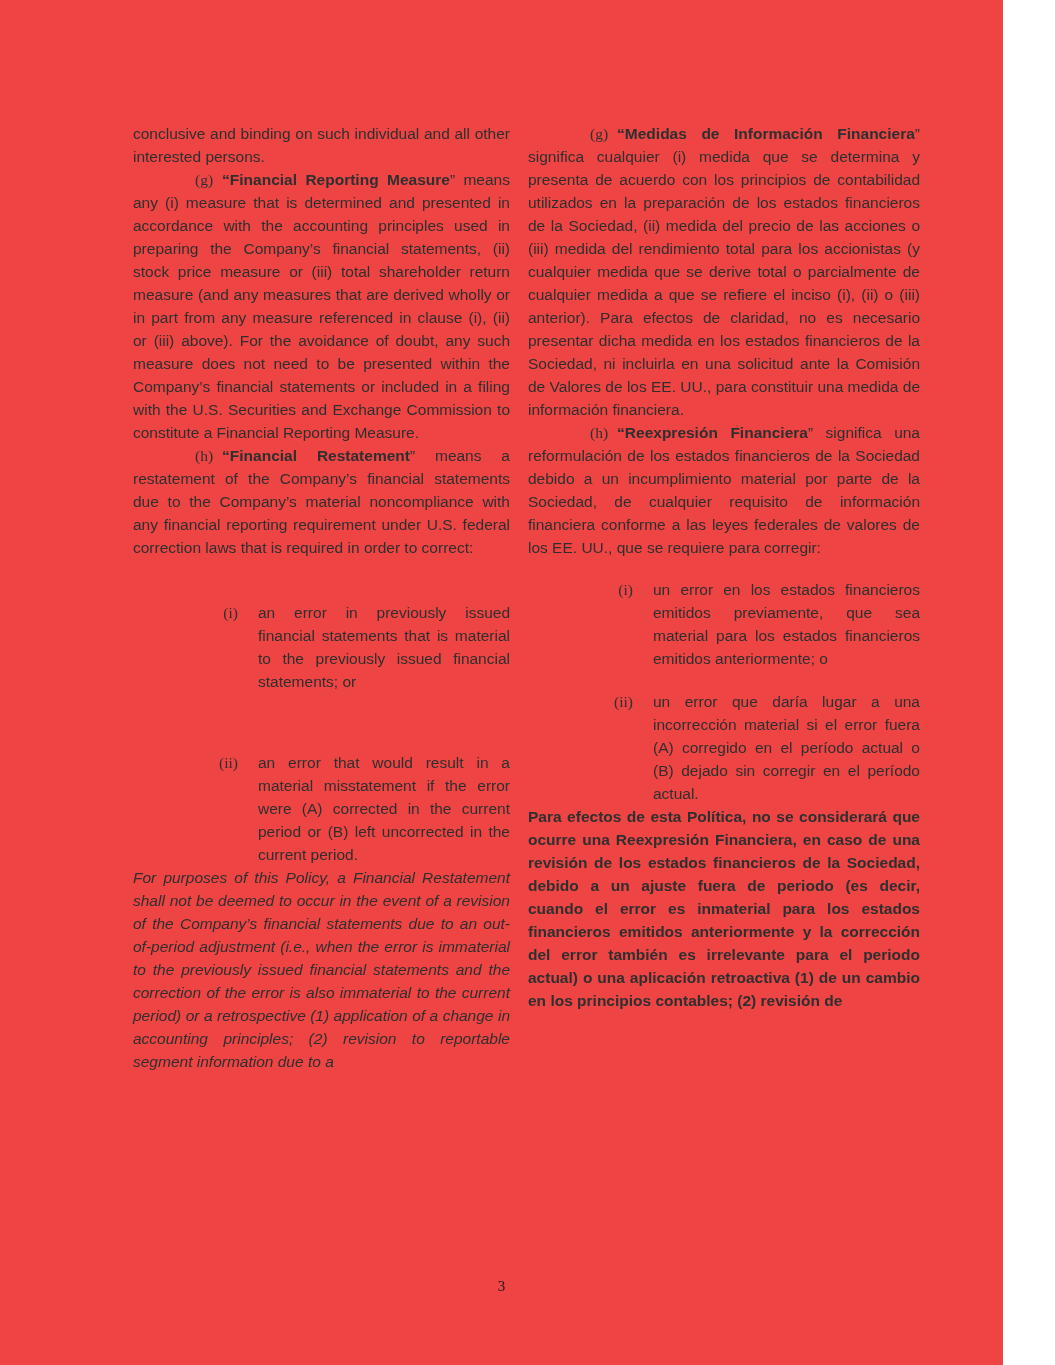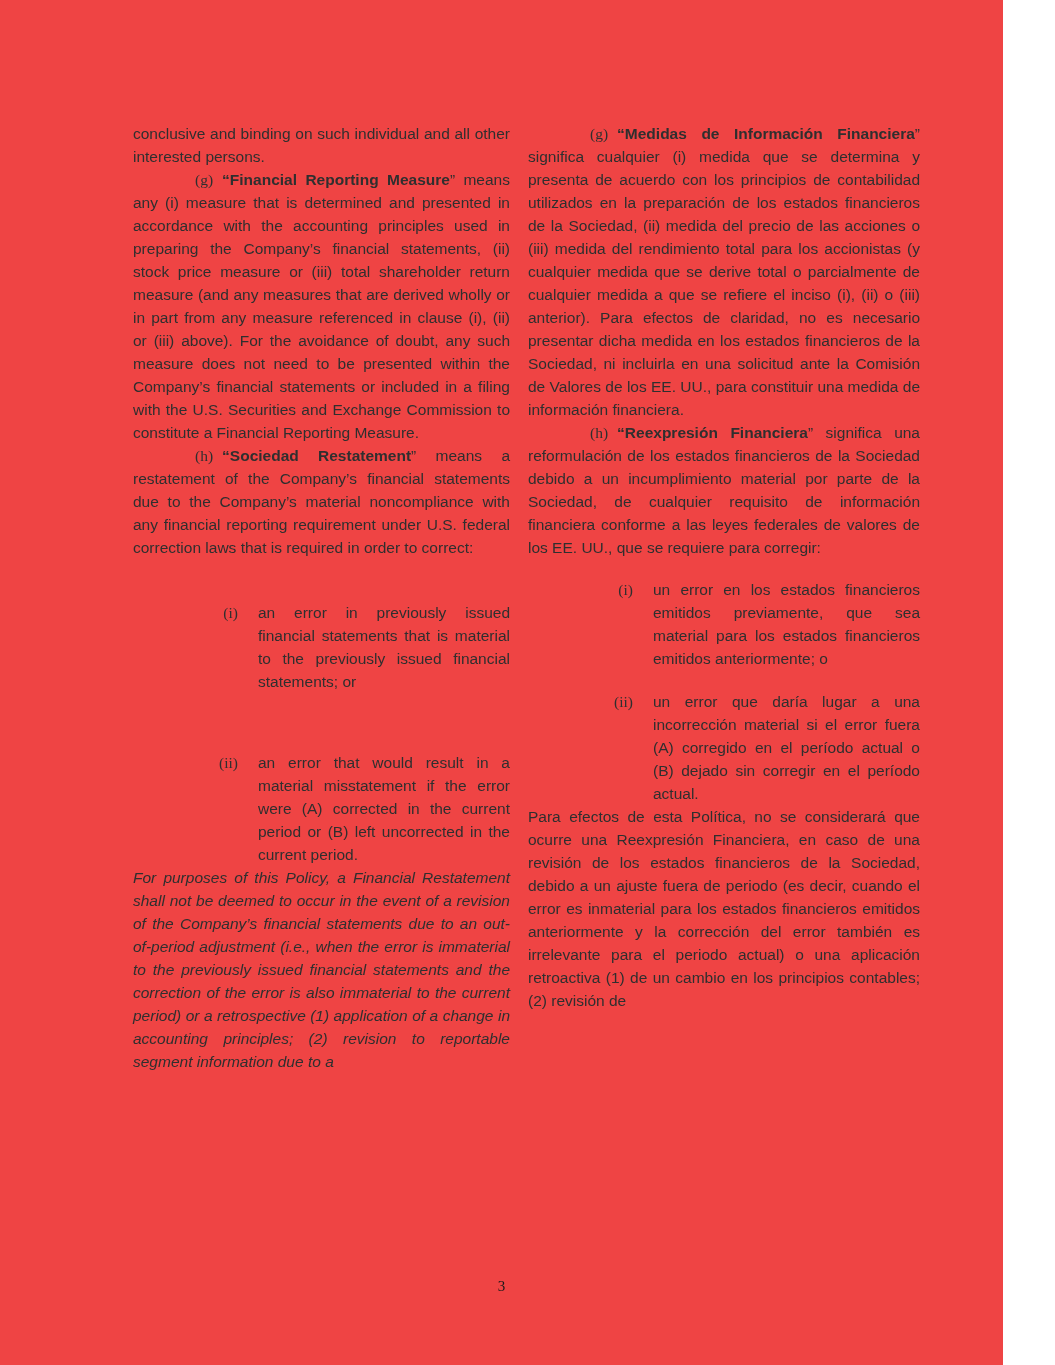--- a/index.html
+++ b/index.html
@@ -61,21 +61,21 @@
   
   .en-p2 { margin-top: 22px; }
   .en-p3 { margin-top: 17px; }
   .en-li1 { margin-top: 42px; }
   .en-li2 { margin-top: 58px; }
   .en-p6 { margin-top: 18px; font-style: italic; }
   .es-p2 { margin-top: 22px; }
   .es-p3 { margin-top: 17px; }
   .es-li1 { margin-top: 19px; }
   .es-li2 { margin-top: 20px; }
-  .es-p6 { margin-top: 66px; }
+  .es-p6 { margin-top: 66px; font-weight: bold; }
   .page-number {
     position: absolute;
     top: 1278px;
     left: 0;
     right: 0;
     text-align: center;
     font-family: "Liberation Serif", serif;
     font-size: 15px;
     color: #1a1a1a;
   }
@@ -87,21 +87,21 @@
   <div class="columns">
 
     <div class="col">
       <p class="para en-p1">conclusive and binding on such individual and all other interested persons.</p>
 
       <p class="para def en-p2">
         <span class="serif def-marker">(g)</span><b class="q-open">“</b><b class="term">Financial Reporting Measure</b><span class="q-close">”</span><span> means any (i) measure that is determined and presented in accordance with the accounting principles used in preparing the Company’s financial statements, (ii) stock price measure or (iii) total shareholder return measure (and any measures that are derived wholly or in part from any measure referenced in clause (i), (ii) or (iii) above). For the avoidance of doubt, any such measure does not need to be presented within the Company’s financial statements or included in a filing with the U.S. Securities and Exchange Commission to constitute a Financial Reporting Measure.</span>
       </p>
 
       <p class="para def en-p3">
-        <span class="serif def-marker">(h)</span><b class="q-open">“</b><b class="term">Sociedad Restatement</b><span class="q-close">”</span><span> means a restatement of the Company’s financial statements due to the Company’s material noncompliance with any financial reporting requirement under U.S. federal correction laws that is required in order to correct:</span>
+        <span class="serif def-marker">(h)</span><b class="q-open">“</b><b class="term">Financial Restatement</b><span class="q-close">”</span><span> means a restatement of the Company’s financial statements due to the Company’s material noncompliance with any financial reporting requirement under U.S. federal correction laws that is required in order to correct:</span>
       </p>
 
       <div class="list-item en-li1">
         <span class="serif li-marker">(i)</span><span>an error in previously issued financial statements that is material to the previously issued financial statements; or</span>
       </div>
 
       <div class="list-item en-li2">
         <span class="serif li-marker">(ii)</span><span>an error that would result in a material misstatement if the error were (A) corrected in the current period or (B) left uncorrected in the current period.</span>
       </div>
 

